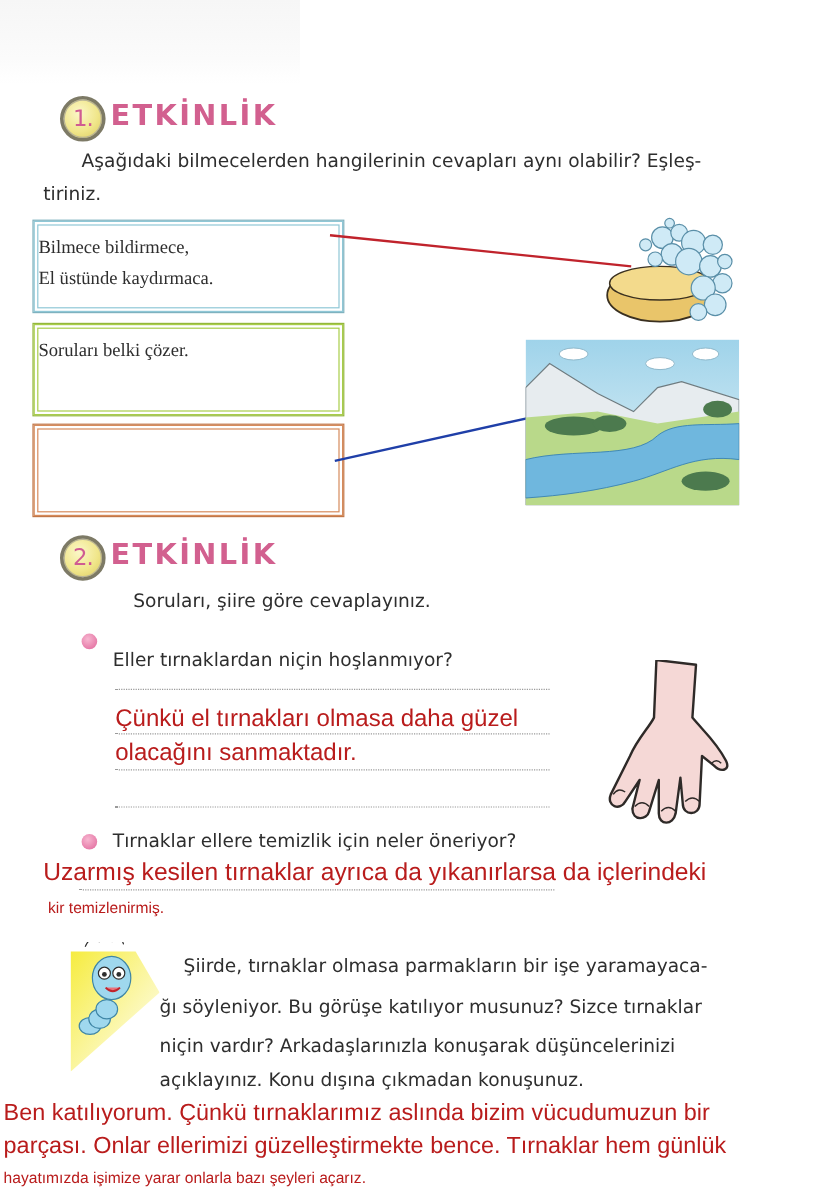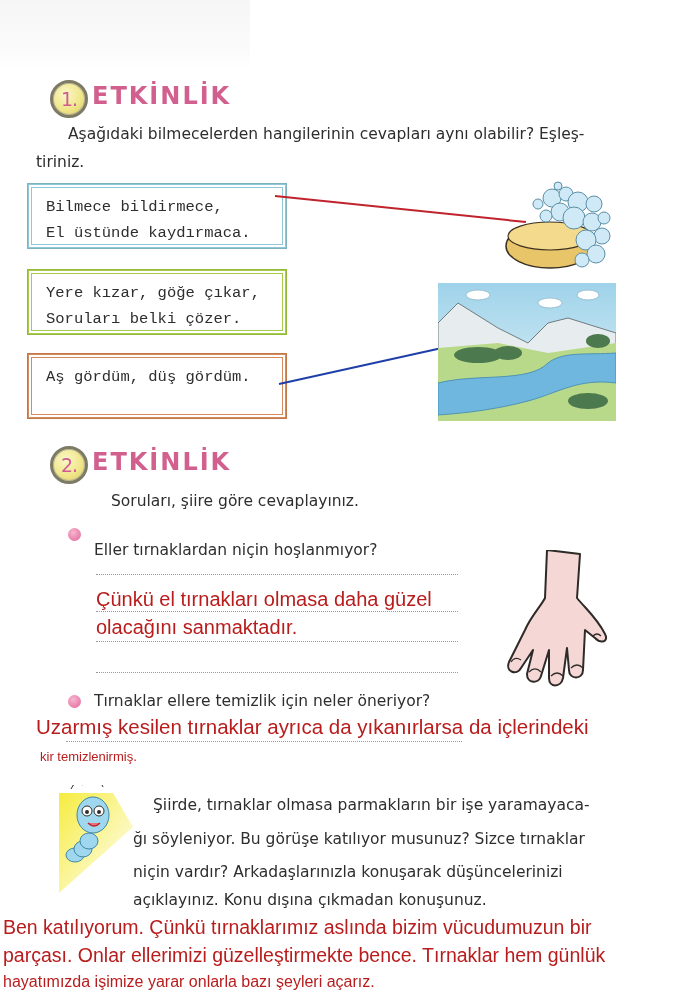--- a/index.html
+++ b/index.html
@@ -25,24 +25,24 @@
   }
   .heading {
     position:absolute; font-family:"DejaVu Sans", sans-serif; font-weight:bold;
     font-size:24px; color:#d2608f; letter-spacing:2px;
   }
   .body-text {
     position:absolute; font-family:"DejaVu Sans", sans-serif; font-size:15.5px;
     color:#2e2e2e; line-height:26px;
   }
   .riddle-box {
-    position:absolute; left:28px; width:258px; height:64px;
+    position:absolute; left:28px; width:258px; height:76px;
     background:#ffffff;
-    font-family:Liberation Mono, monospace; font-size:15.5px; line-height:26px; color:#2e2e2e;
-    box-sizing:border-box; padding:6px 0 0 14px;
+    font-family:Liberation Serif, serif; font-size:15.5px; line-height:26px; color:#2e2e2e;
+    box-sizing:border-box; padding:6px 0 0 0;
   }
   .riddle-box.blue { border:4px double #8fc7d6; outline:1px solid #7fb2bf; }
   .riddle-box.green { border:4px double #a8cd4a; outline:1px solid #95b83c; }
   .riddle-box.orange { border:4px double #d68b5c; outline:1px solid #c27748; }
   .answer {
     position:absolute; font-family:"Liberation Sans", sans-serif; color:#b91c1c;
     font-size:20px; line-height:30px;
   }
   .dotline {
     position:absolute; height:0; border-top:1.5px dotted #9a9a9a;
@@ -66,25 +66,23 @@
 <div class="heading" style="left:92px; top:82px;">ETKİNLİK</div>
 
 <div class="body-text" style="left:68px; top:121px;">Aşağıdaki bilmecelerden hangilerinin cevapları aynı olabilir? Eşleş-</div>
 <div class="body-text" style="left:36px; top:149px;">tiriniz.</div>
 
 <div class="riddle-box blue" style="top:184px;">
   <div>Bilmece bildirmece,</div>
   <div>El üstünde kaydırmaca.</div>
 </div>
 <div class="riddle-box green" style="top:270px;">
-  <div>Yere kızar, göğe çıkar,</div>
   <div>Soruları belki çözer.</div>
 </div>
 <div class="riddle-box orange" style="top:354px;">
-  <div>Aş gördüm, düş gördüm.</div>
 </div>
 
 <svg class="abs" style="left:0; top:0;" width="685" height="440">
   <line x1="275" y1="196" x2="526" y2="222" stroke="#c0232c" stroke-width="2"></line>
   <line x1="279" y1="384" x2="460" y2="344" stroke="#1f3fa8" stroke-width="2"></line>
 </svg>
 
 <svg class="abs" style="left:500px; top:180px;" width="115" height="100" viewBox="0 0 115 100">
   <ellipse cx="50" cy="66" rx="44" ry="22" fill="#e9c56a" stroke="#3a3020" stroke-width="1.5"></ellipse>
   <ellipse cx="50" cy="56" rx="42" ry="14" fill="#f3da8c" stroke="#3a3020" stroke-width="1.2"></ellipse>
@@ -191,13 +189,13 @@
   <path d="M33,38 q6,6 12,0" stroke="#c0232c" stroke-width="1.5" fill="#e9717c"></path>
 </svg>
 
 <div class="body-text" style="left:153px; top:792px;">Şiirde, tırnaklar olmasa parmakların bir işe yaramayaca-</div>
 <div class="body-text" style="left:133px; top:826px;">ğı söyleniyor. Bu görüşe katılıyor musunuz? Sizce tırnaklar</div>
 <div class="body-text" style="left:133px; top:859px;">niçin vardır? Arkadaşlarınızla konuşarak düşüncelerinizi</div>
 <div class="body-text" style="left:133px; top:887px;">açıklayınız. Konu dışına çıkmadan konuşunuz.</div>
 
 <div class="answer" style="left:3px; top:912px; font-size:19.5px;">Ben katılıyorum. Çünkü tırnaklarımız aslında bizim vücudumuzun bir</div>
 <div class="answer" style="left:3px; top:940px; font-size:19.5px;">parçası. Onlar ellerimizi güzelleştirmekte bence. Tırnaklar hem günlük</div>
-<div class="answer" style="left:3px; top:967px; font-size:16px;">hayatımızda işimize yarar onlarla bazı şeyleri açarız.</div>
+<div class="answer" style="left:3px; top:967px; font-size:13px;">hayatımızda işimize yarar onlarla bazı şeyleri açarız.</div>
 
 </body></html>

